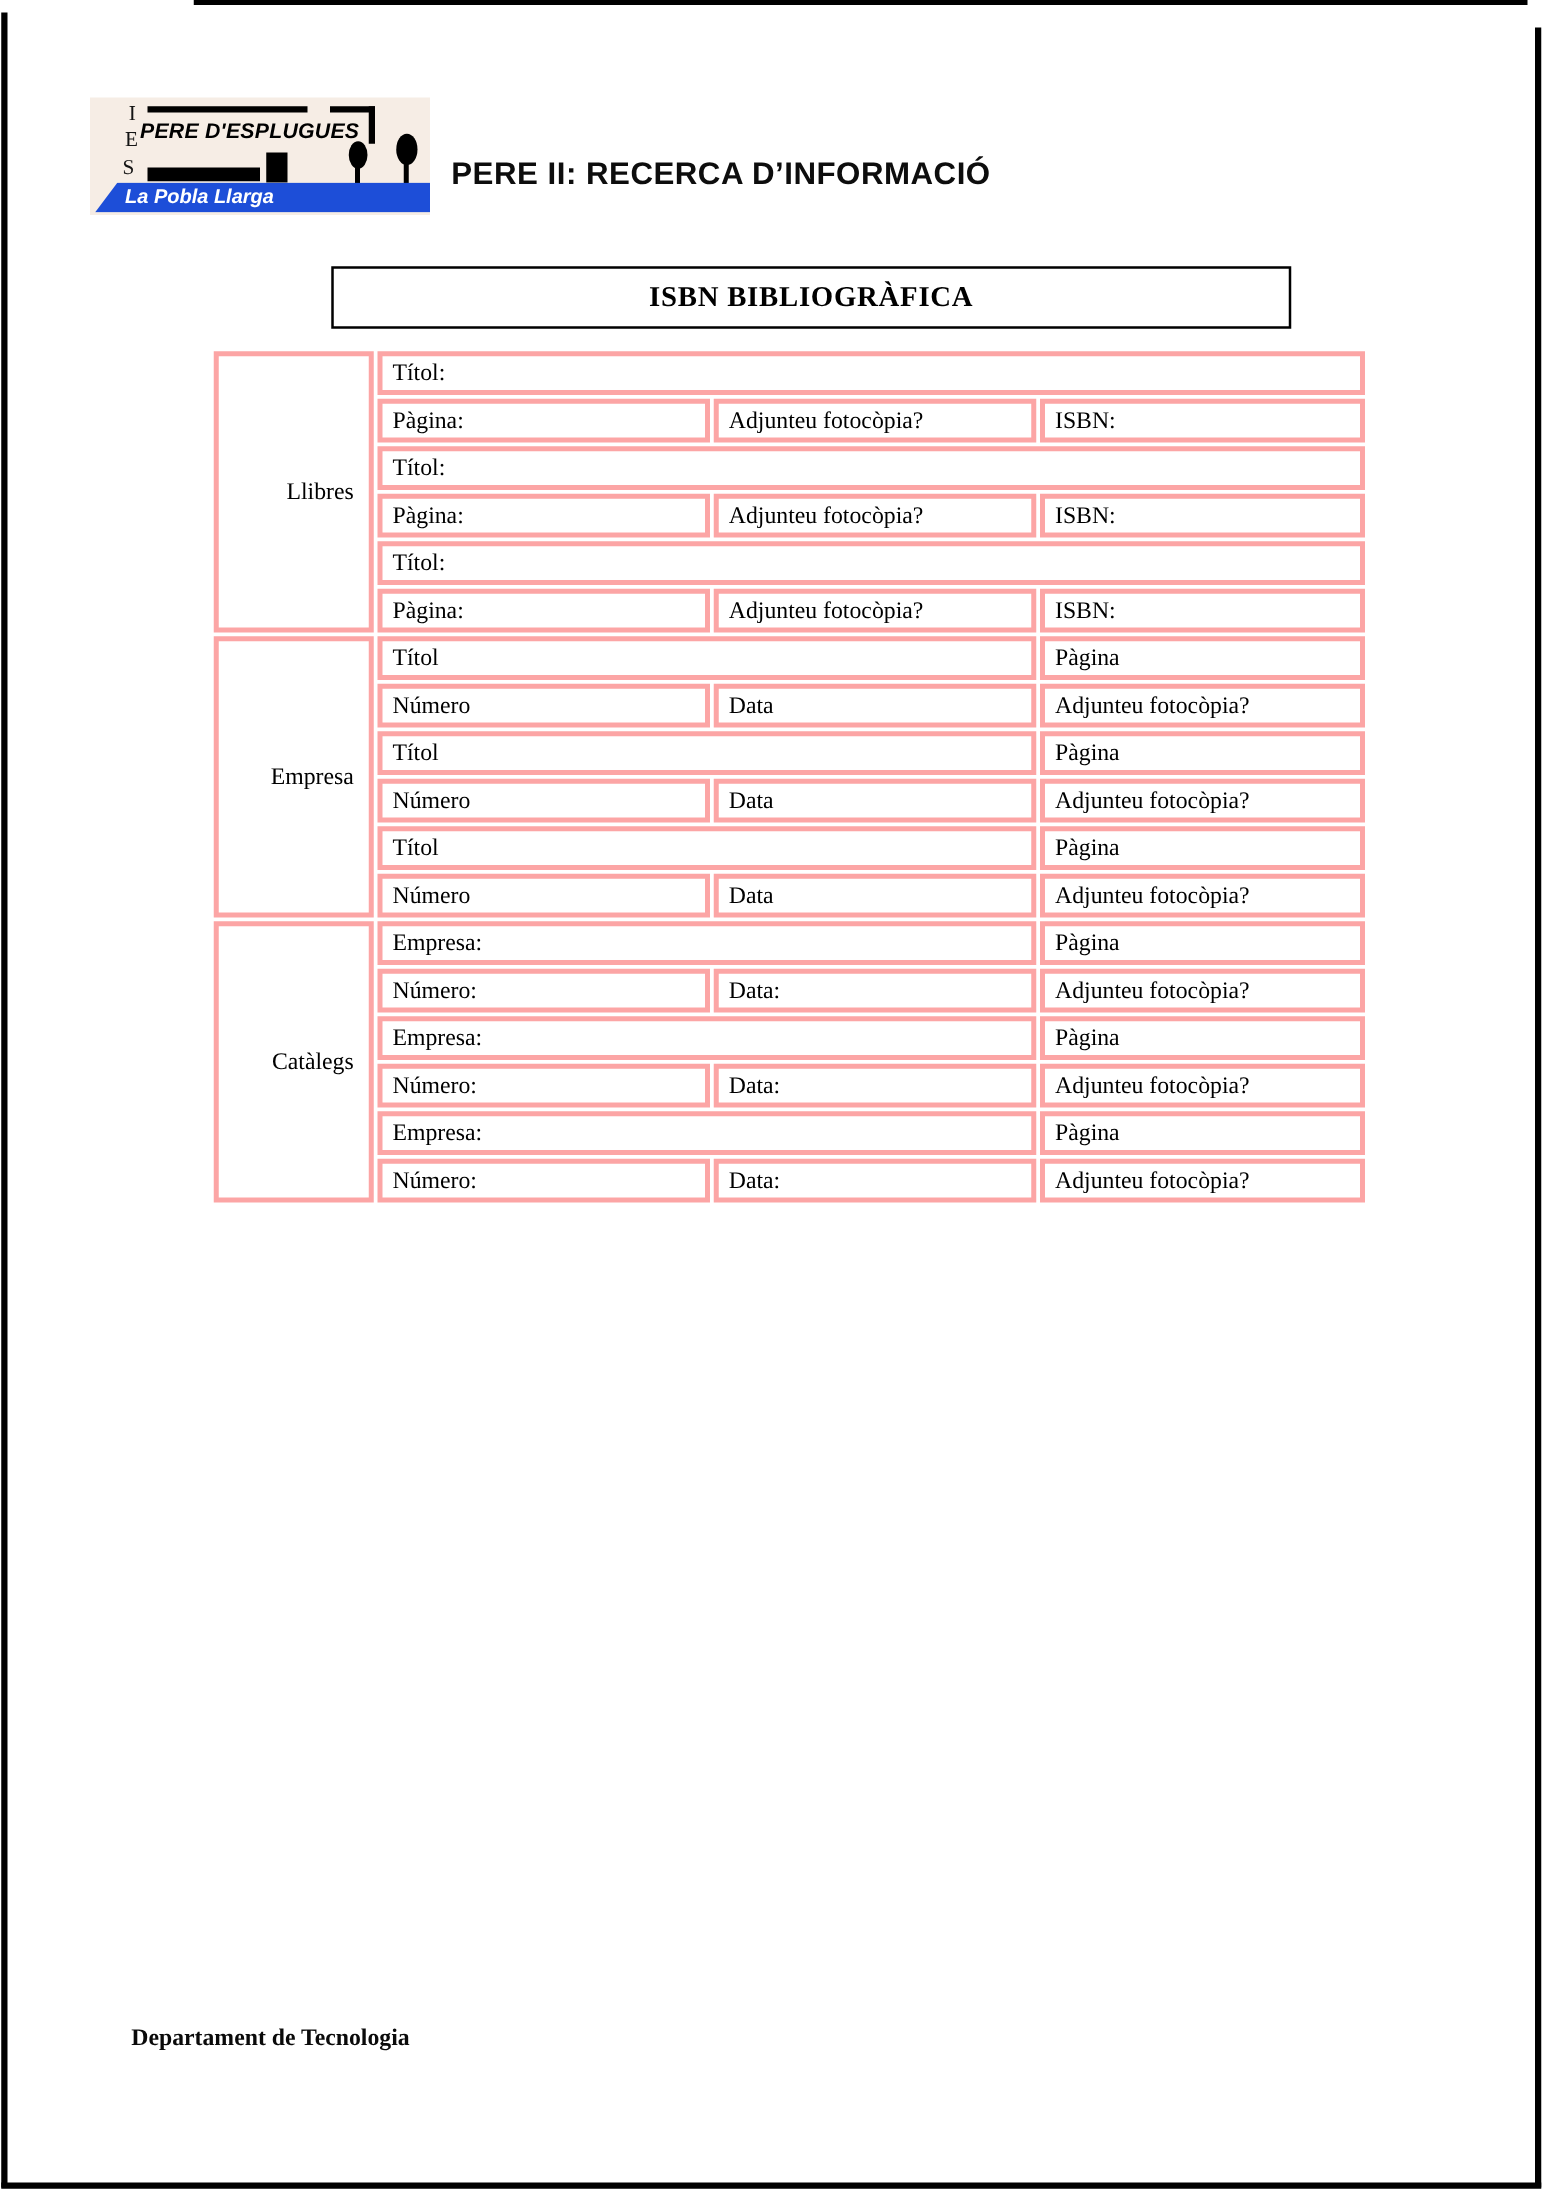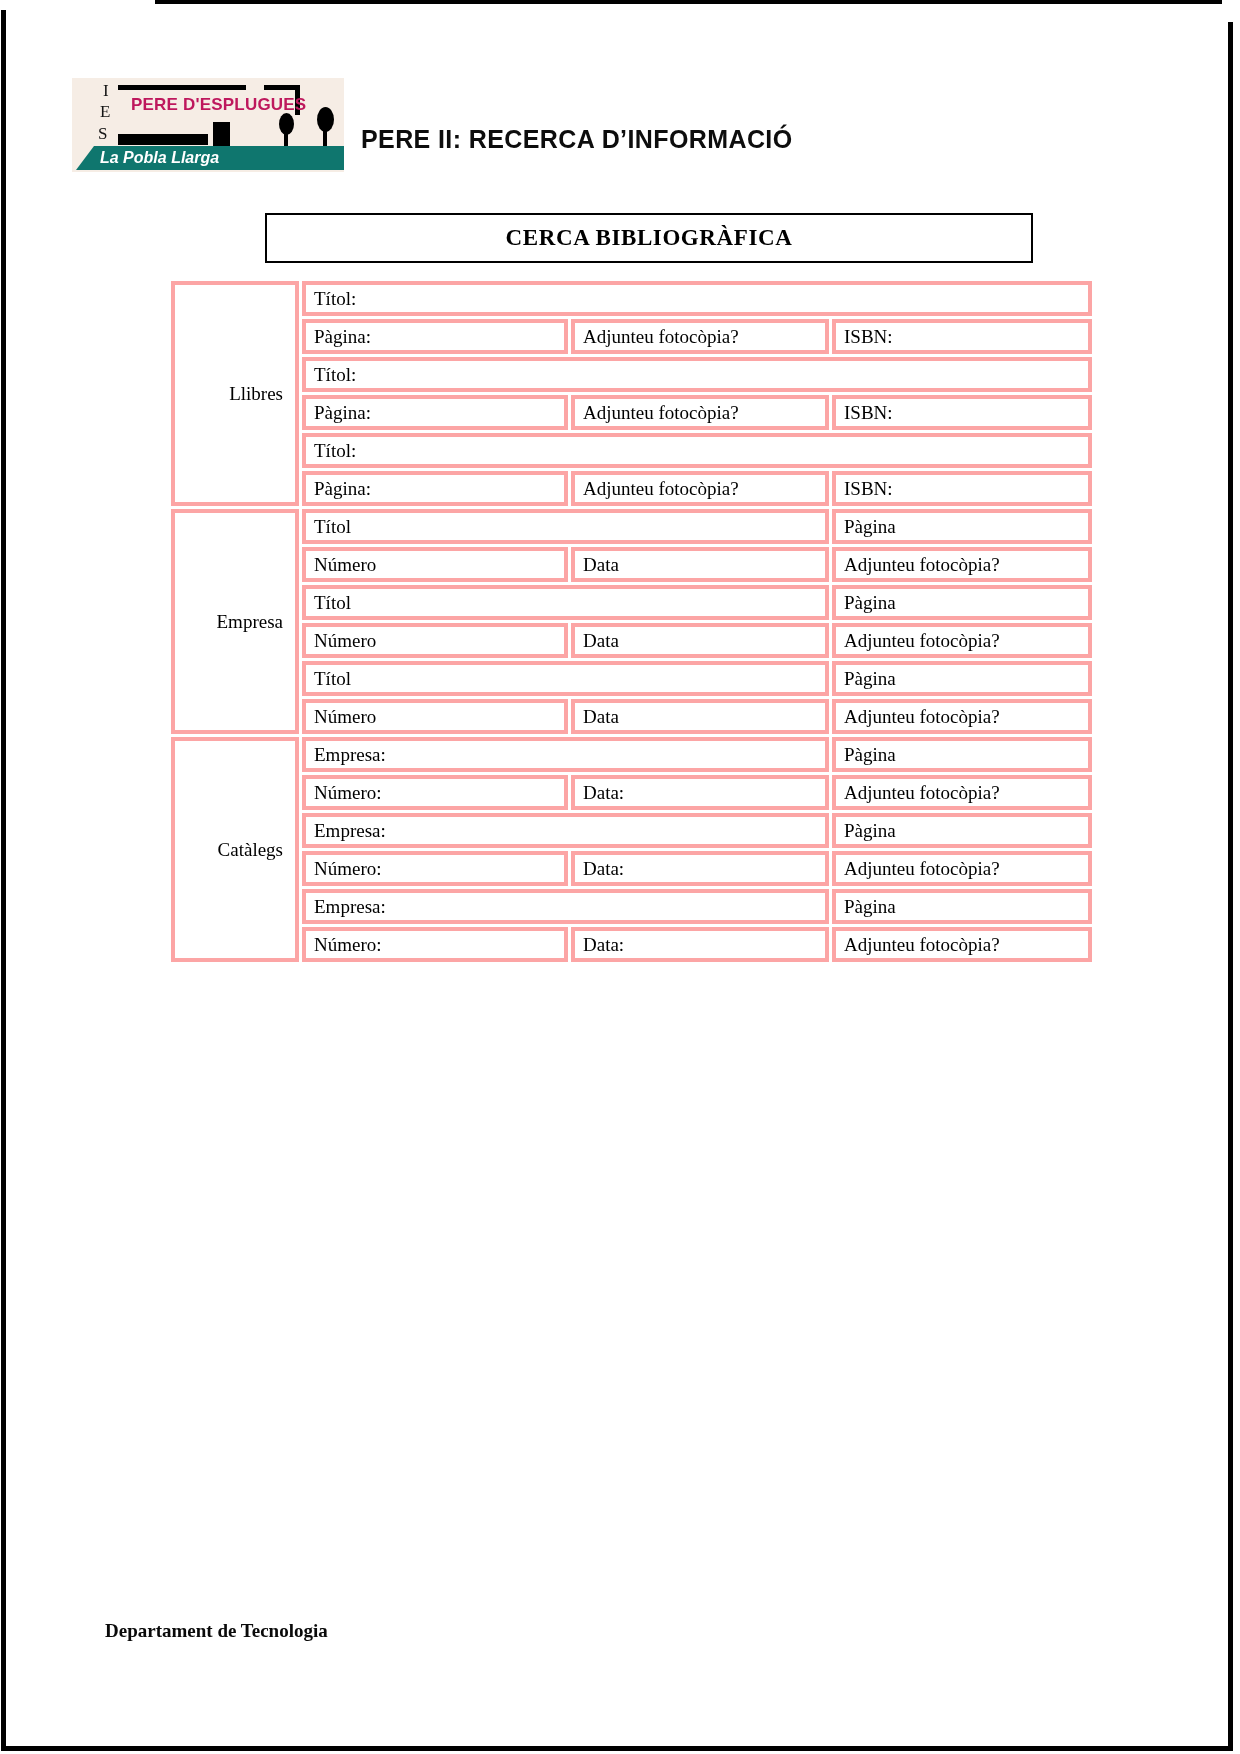--- a/index.html
+++ b/index.html
@@ -30,34 +30,34 @@
     font-size: 17px; line-height: 17px; color: #141414;
   }
   .letter-i { left: 31px; top: 4px; }
   .letter-e { left: 28px; top: 25px; }
   .letter-s { left: 26px; top: 47px; }
   .logo-shape { position: absolute; background: #000; }
   .topbar-1 { left: 46px;  top: 7px; width: 128px; height: 5px; }
   .topbar-2 { left: 192px; top: 7px; width: 36px;  height: 5px; }
   .topbar-v { left: 223px; top: 7px; width: 5px;   height: 30px; }
   .school-name {
-    position: absolute; left: 59px; top: 17px;
+    position: absolute; left: 40px; top: 17px;
     font-family: "Liberation Sans", sans-serif; font-weight: bold;
-    font-size: 17px; letter-spacing: 0.2px; color: #be185d; white-space: nowrap;
+    font-size: 17px; letter-spacing: 0.2px; color: #000000; white-space: nowrap; font-style: italic;
   }
   .ground-bar { left: 46px; top: 56px; width: 90px; height: 11px; }
   .chimney    { left: 141px; top: 44px; width: 17px; height: 24px; }
   .tree-crown { position: absolute; background: #000; border-radius: 50%; }
   .crown-1 { left: 207px; top: 35px; width: 15px; height: 22px; }
   .trunk-1 { left: 212px; top: 55px; width: 4px;  height: 14px; }
   .crown-2 { left: 245px; top: 29px; width: 17px; height: 25px; }
   .trunk-2 { left: 251px; top: 52px; width: 4px;  height: 17px; }
   .town-banner {
     position: absolute; left: 4px; top: 68px; width: 268px; height: 24px;
-    background: #0f766e;
+    background: #1d4ed8;
     clip-path: polygon(18px 0, 100% 0, 100% 100%, 0 100%);
     display: flex; align-items: center;
   }
   .town-banner span {
     font-family: "Liberation Sans", sans-serif; font-weight: bold; font-style: italic;
     color: #ffffff; font-size: 16px; margin-left: 24px; white-space: nowrap;
   }
 
   
   .doc-title {
@@ -126,21 +126,21 @@
     <div class="tree-crown crown-2"></div>
     <div class="logo-shape trunk-2"></div>
     <div class="town-banner">
       <span>La Pobla Llarga</span>
     </div>
   </div>
 
   <div class="doc-title">PERE II: RECERCA D’INFORMACIÓ</div>
 
   <div class="form-title-box">
-    <span>CERCA BIBLIOGRÀFICA</span>
+    <span>ISBN BIBLIOGRÀFICA</span>
   </div>
 
   <table class="biblio">
     <colgroup>
       <col style="width:128px">
       <col style="width:266px">
       <col style="width:258px">
       <col style="width:260px">
     </colgroup>
     <tbody>

